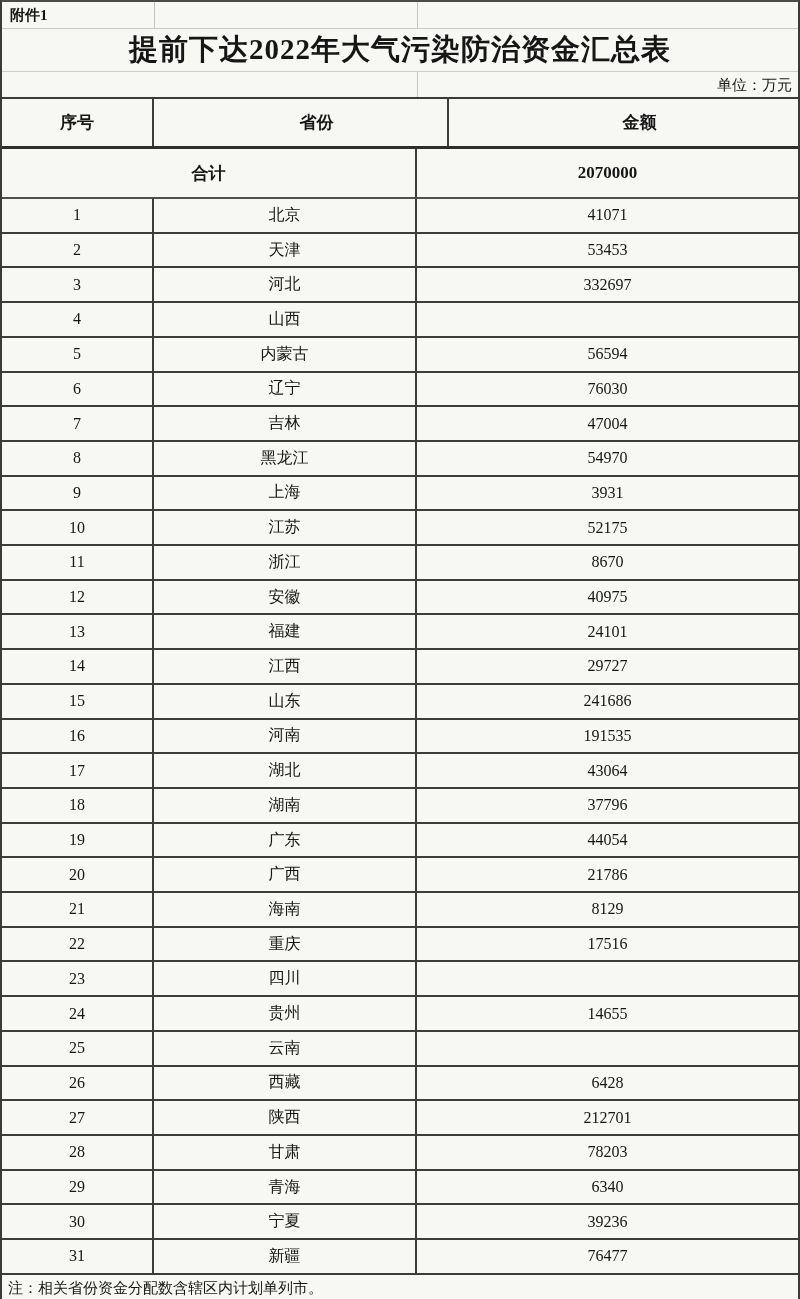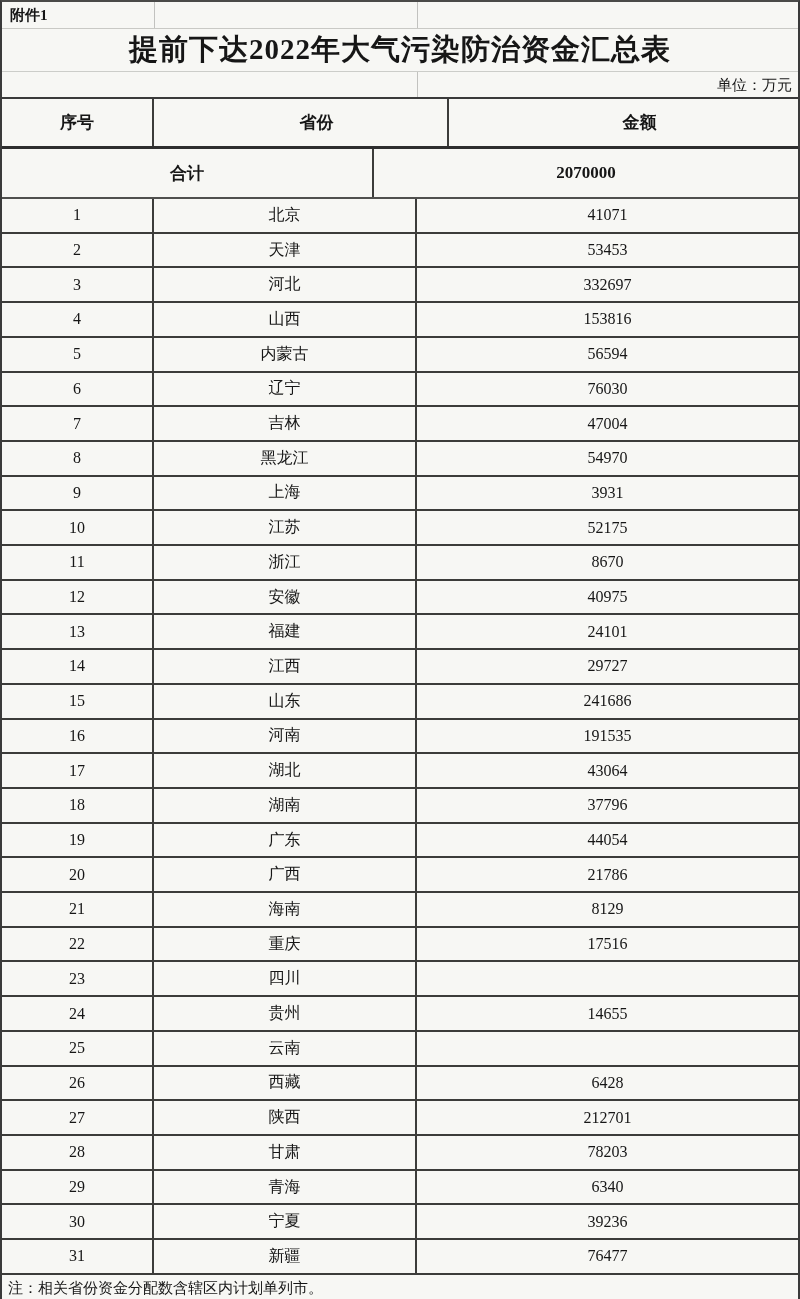--- a/index.html
+++ b/index.html
@@ -63,21 +63,21 @@
     font-weight:bold; font-size:17px;gap:32px;
   }
   .trow { display:flex; }
   .cell {
     display:flex; align-items:center; justify-content:center;
     text-align:center;
   }
   .c1 { width:152px; border-right:2px solid #3c3c3a; }
   .c2 { width:263px; border-right:2px solid #3c3c3a; }
   .c3 { flex:1; }
-  .cmerged { width:372px; border-right:2px solid #3c3c3a; }
+  .cmerged { width:415px; border-right:2px solid #3c3c3a; }
 
   .row-total {
     display:flex; height:50px;
     border-bottom:2px solid #50504e;
     font-weight:bold; font-size:17px;
   }
 
   .tbody { height:1076px; display:flex; flex-direction:column; }
   .tbody .trow {
     flex:1;
@@ -142,21 +142,20 @@
 
   <div class="trow">
     <div class="cell c1">3</div>
     <div class="cell c2">河北</div>
     <div class="cell c3">332697</div>
   </div>
 
   <div class="trow">
     <div class="cell c1">4</div>
     <div class="cell c2">山西</div>
-    <div class="cell c3">153816</div>
   </div>
 
   <div class="trow">
     <div class="cell c1">5</div>
     <div class="cell c2">内蒙古</div>
     <div class="cell c3">56594</div>
   </div>
 
   <div class="trow">
     <div class="cell c1">6</div>

